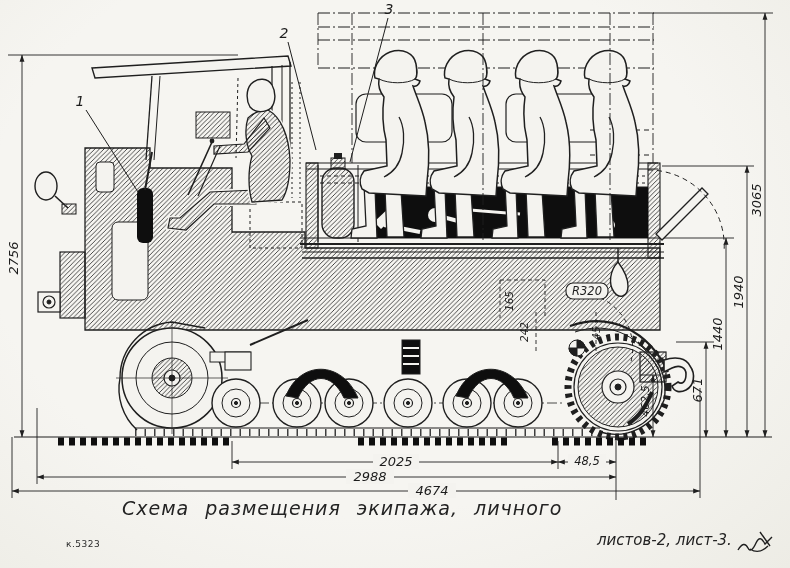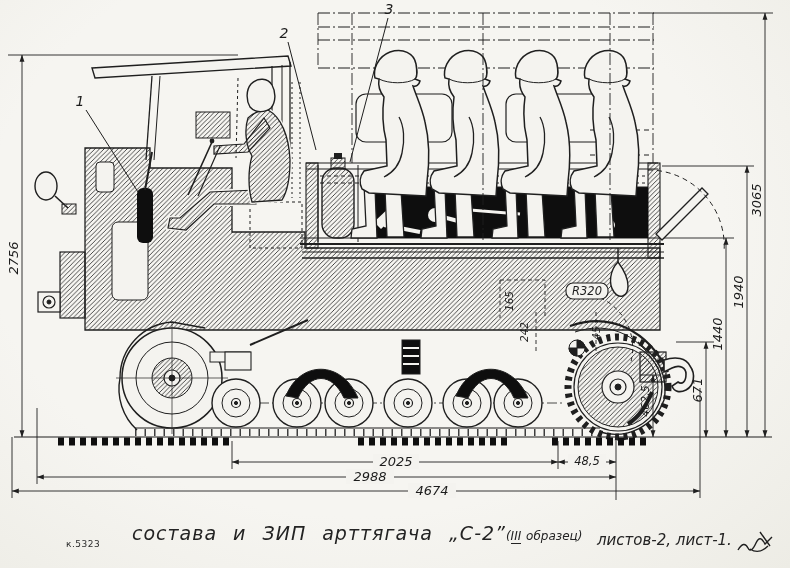--- a/index.html
+++ b/index.html
@@ -319,18 +319,16 @@
     <text x="80" y="106" text-anchor="middle">1</text>
     <text x="284" y="38" text-anchor="middle">2</text>
     <text x="389" y="14" text-anchor="middle">3</text>
   </g>
 
   <g stroke="#1f1f1f" fill="none">
     <path d="M738,550 q6,-10 10,-2 q3,6 8,-5 q4,-9 9,1 l7,-7 m-22,12 q9,6 18,-3 m-8,-14 l10,14" stroke-width="1.4"></path>
   </g>
 </svg>
 
-  <div class="cap cap2">
-    <span>состава  и  ЗИП  арттягача „С-2”</span><span class="variant"><span>(</span><span class="roman">III</span> <span>образец</span><span>)</span></span>
-  </div>
+  <div class="cap cap1">Схема  размещения  экипажа,  личного</div>
   <div class="cap doccode">к.5323</div>
-  <div class="cap sheetnote">листов-2, лист-1.</div>
+  <div class="cap sheetnote">листов-2, лист-3.</div>
 </div>
 
 </body></html>

